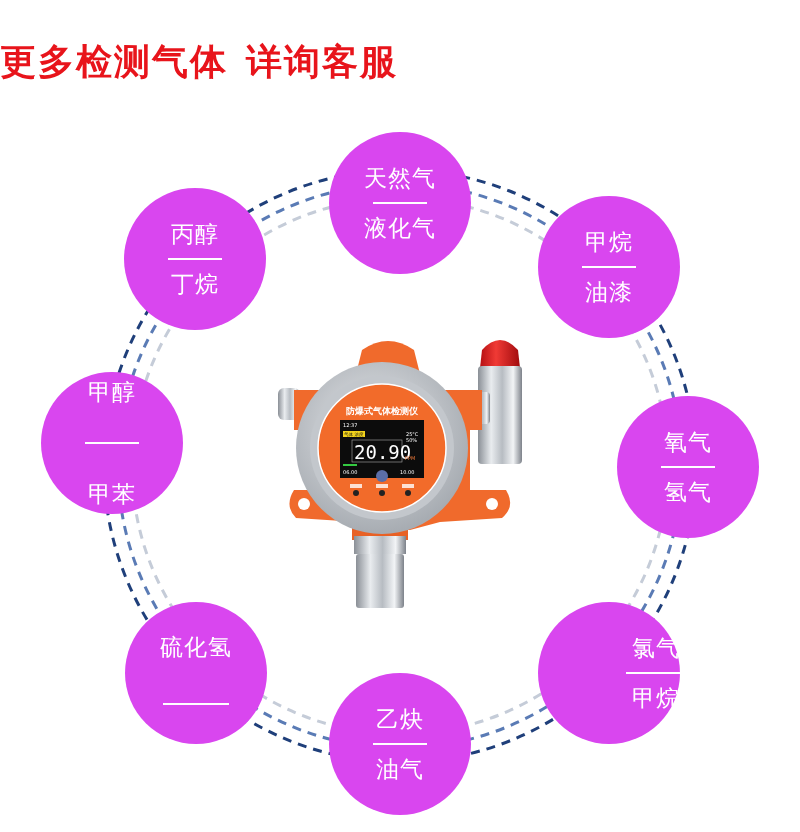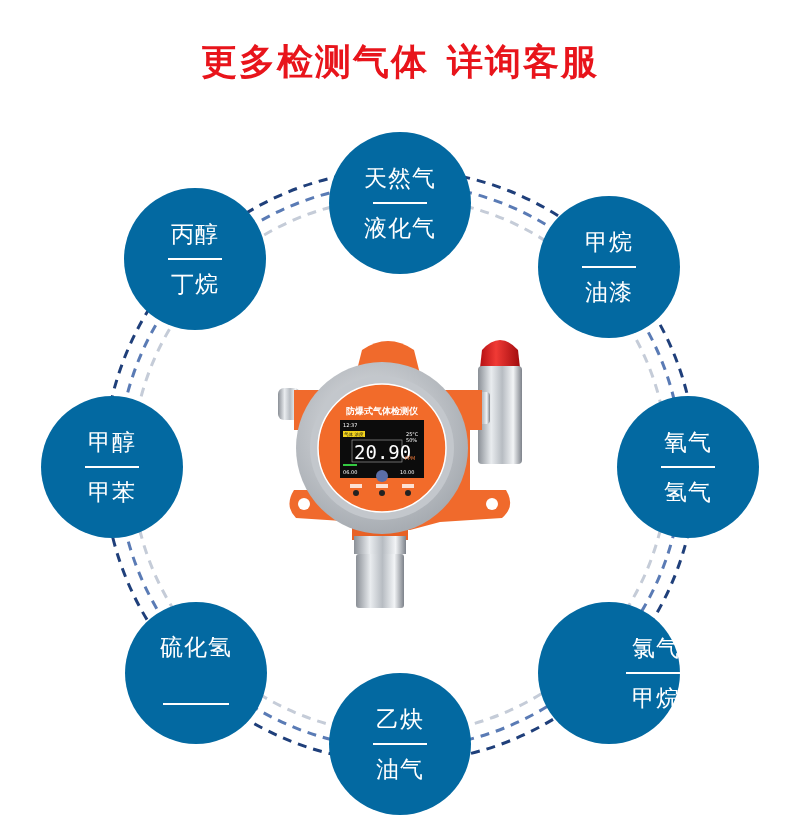--- a/index.html
+++ b/index.html
@@ -1,26 +1,26 @@
 <!DOCTYPE html>
 <html><head>
   <meta charset="utf-8">
   <style>
     html, body { margin: 0; padding: 0; background: #ffffff; }
     body { width: 800px; height: 832px; position: relative; overflow: hidden; font-family: "DejaVu Sans", "Liberation Sans", sans-serif; }
     .title {
-      position: absolute; left: 0; top: 38px; width: 800px; text-align: center;
+      position: absolute; left: 0; top: 38px; width: 800px; 
       font-size: 36px; font-weight: bold; color: #e8141b; letter-spacing: 2px;
       font-family: "DejaVu Sans", sans-serif;
     }
     .title .gap { display: inline-block; width: 18px; }
     svg.rings { position: absolute; left: 0; top: 0; }
     .bubble {
       position: absolute; width: 142px; height: 142px; border-radius: 50%;
-      background: #0369a1; color: #ffffff; text-align: center;
+      background: #d946ef; color: #ffffff; text-align: center;
       display: flex; flex-direction: column; align-items: center; justify-content: center;
     }
     .bubble .l1, .bubble .l2 { font-size: 23px; line-height: 30px; letter-spacing: 1px; white-space: nowrap; }
     .bubble .sep { width: 54px; height: 2px; background: #ffffff; margin: 9px 0 9px 0; }
     .bubble.wide .sep { width: 66px; }
     .device { position: absolute; left: 270px; top: 330px; }
   </style>
 </head>
 <body>
 
@@ -42,21 +42,21 @@
 <div class="bubble" style="left:124px; top:188px;">
   <div class="l1">丙醇</div>
   <div class="sep"></div>
   <div class="l2">丁烷</div>
 </div>
 <div class="bubble" style="left:538px; top:196px;">
   <div class="l1">甲烷</div>
   <div class="sep"></div>
   <div class="l2">油漆</div>
 </div>
-<div class="bubble" style="left:41px; top:396px;">
+<div class="bubble" style="left:41px; top:372px;gap:26px;">
   <div class="l1">甲醇</div>
   <div class="sep"></div>
   <div class="l2">甲苯</div>
 </div>
 <div class="bubble" style="left:617px; top:396px;">
   <div class="l1">氧气</div>
   <div class="sep"></div>
   <div class="l2">氢气</div>
 </div>
 <div class="bubble wide" style="left:125px; top:602px;gap:32px;">

